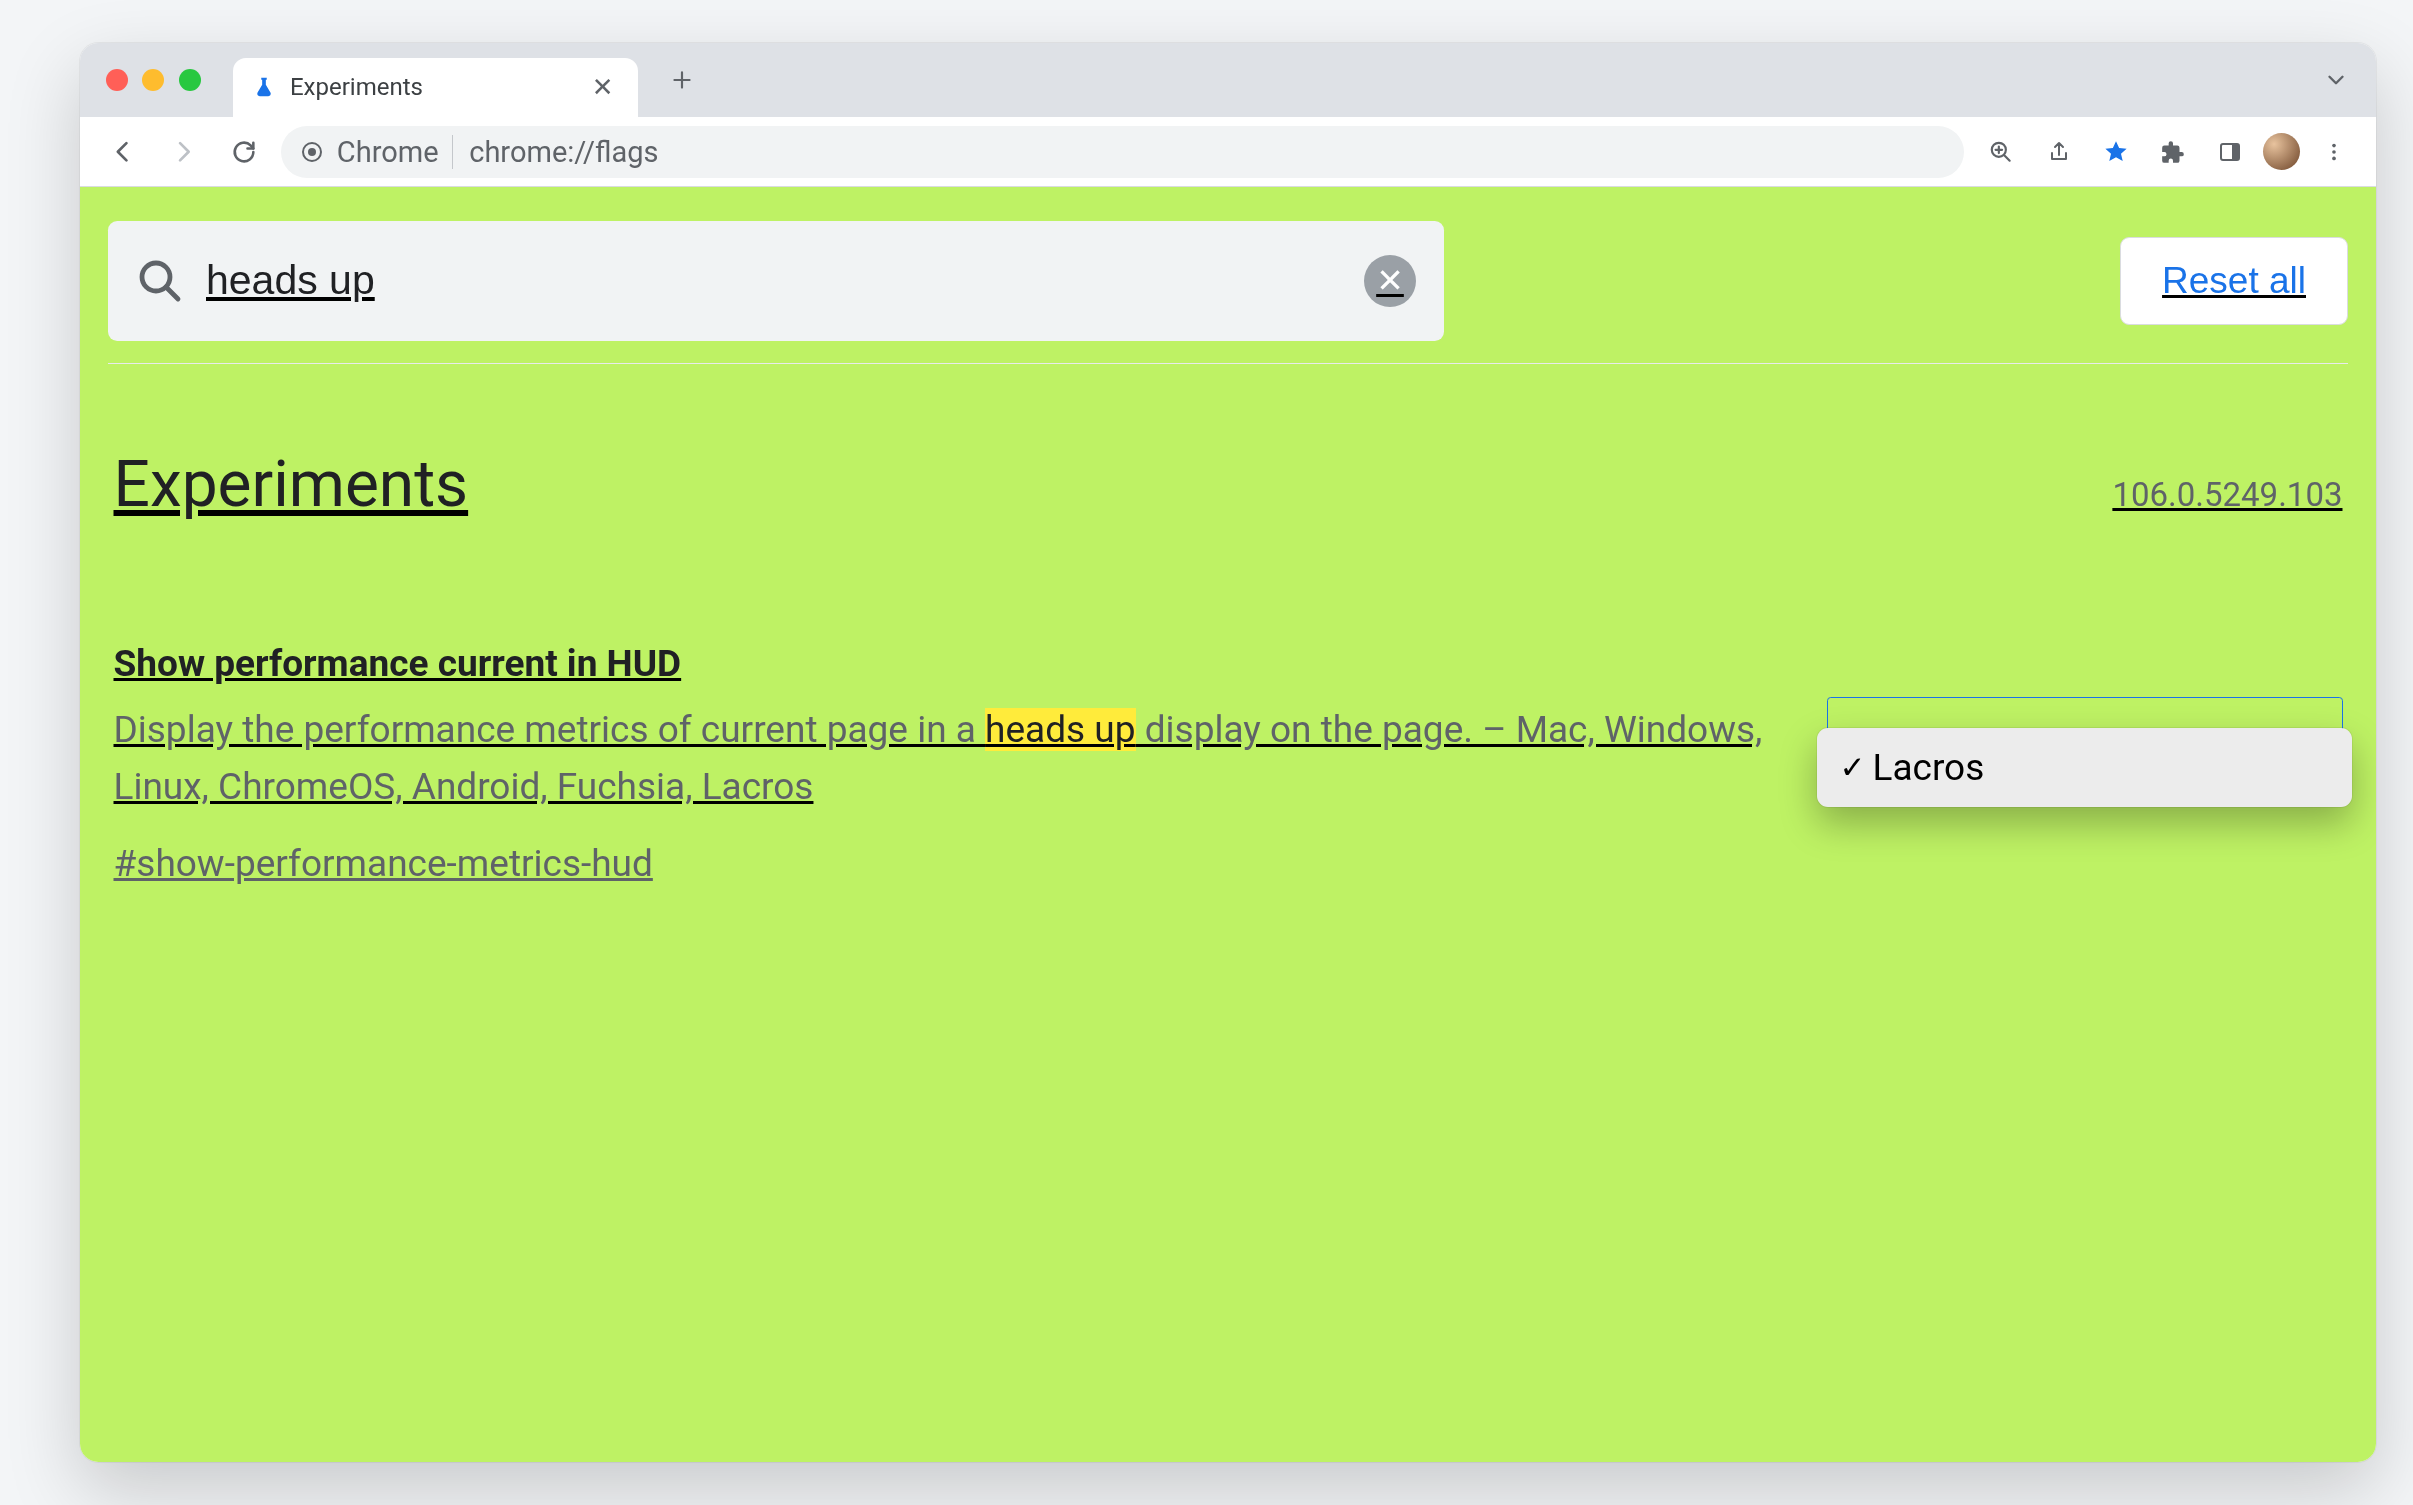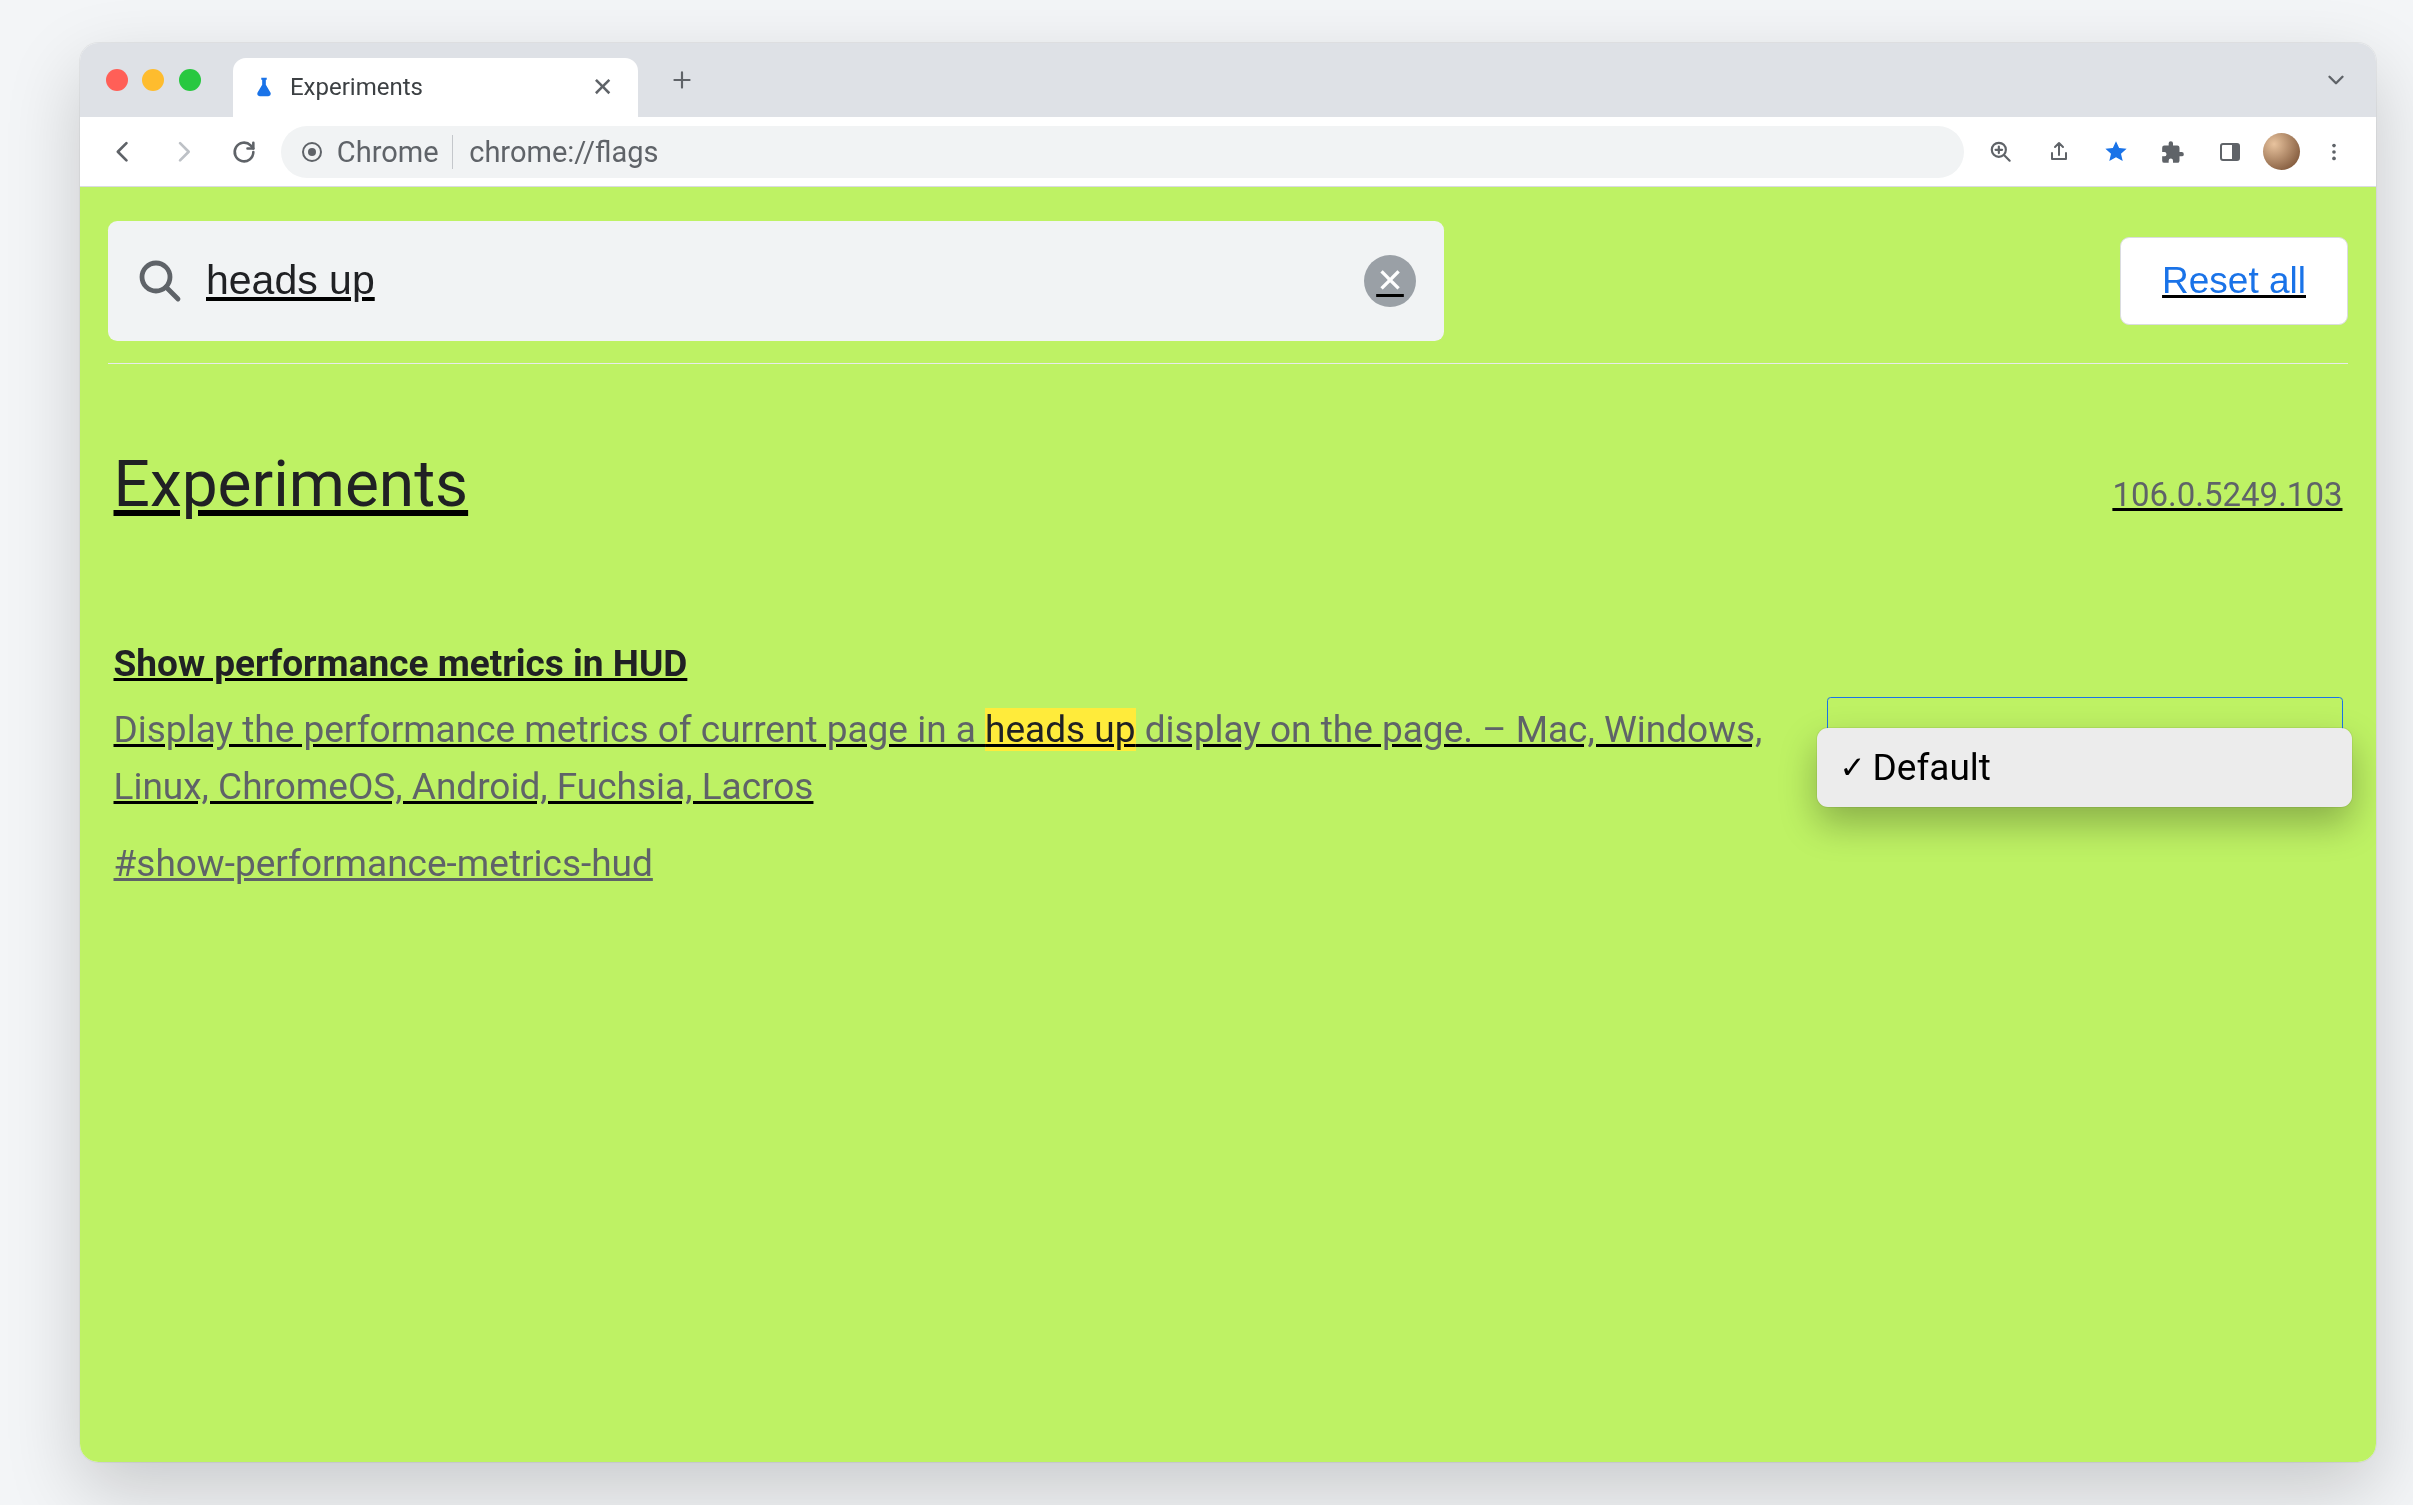--- a/index.html
+++ b/index.html
@@ -339,30 +339,30 @@
       </div>
 
       <div class="header-row">
         <h1 class="page-title">Experiments</h1>
         <div class="version">106.0.5249.103</div>
       </div>
 
 
       <div class="flag-item">
         <div class="flag-text">
-          <div class="flag-title">Show performance metrics in HUD</div>
+          <div class="flag-title">Show performance current in HUD</div>
           <div class="flag-desc">
             <span>Display the performance metrics of current page in a </span><span class="hl">heads up</span><span> display on the page. – Mac, Windows, Linux, ChromeOS, Android, Fuchsia, Lacros</span>
           </div>
           <a class="flag-anchor">#show-performance-metrics-hud</a>
         </div>
         <div class="select-wrap">
           <div class="select-outline"></div>
           <div class="dropdown">
-            <div class="opt checked">Default</div>
+            <div class="opt checked">Lacros</div>
           </div>
         </div>
       </div>
 
     </div>
   </div>
 
 </div>
 
 

